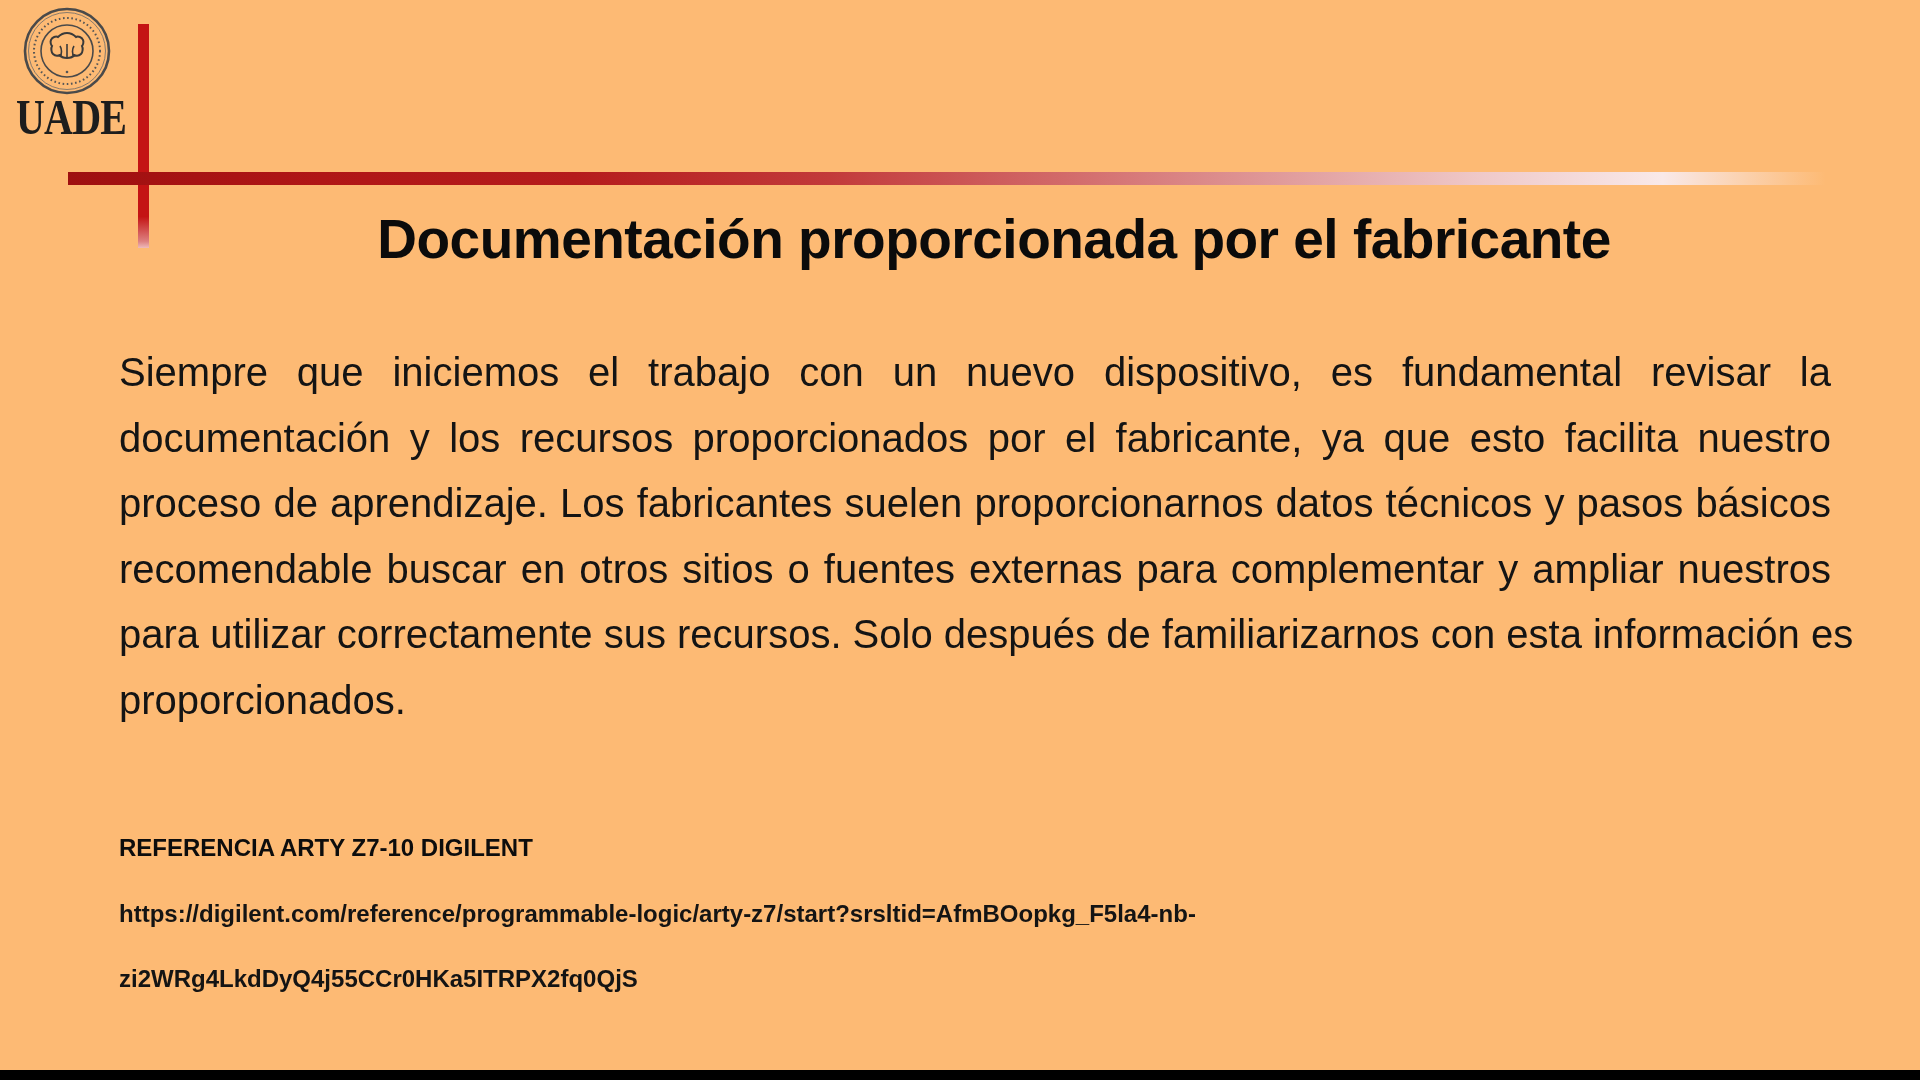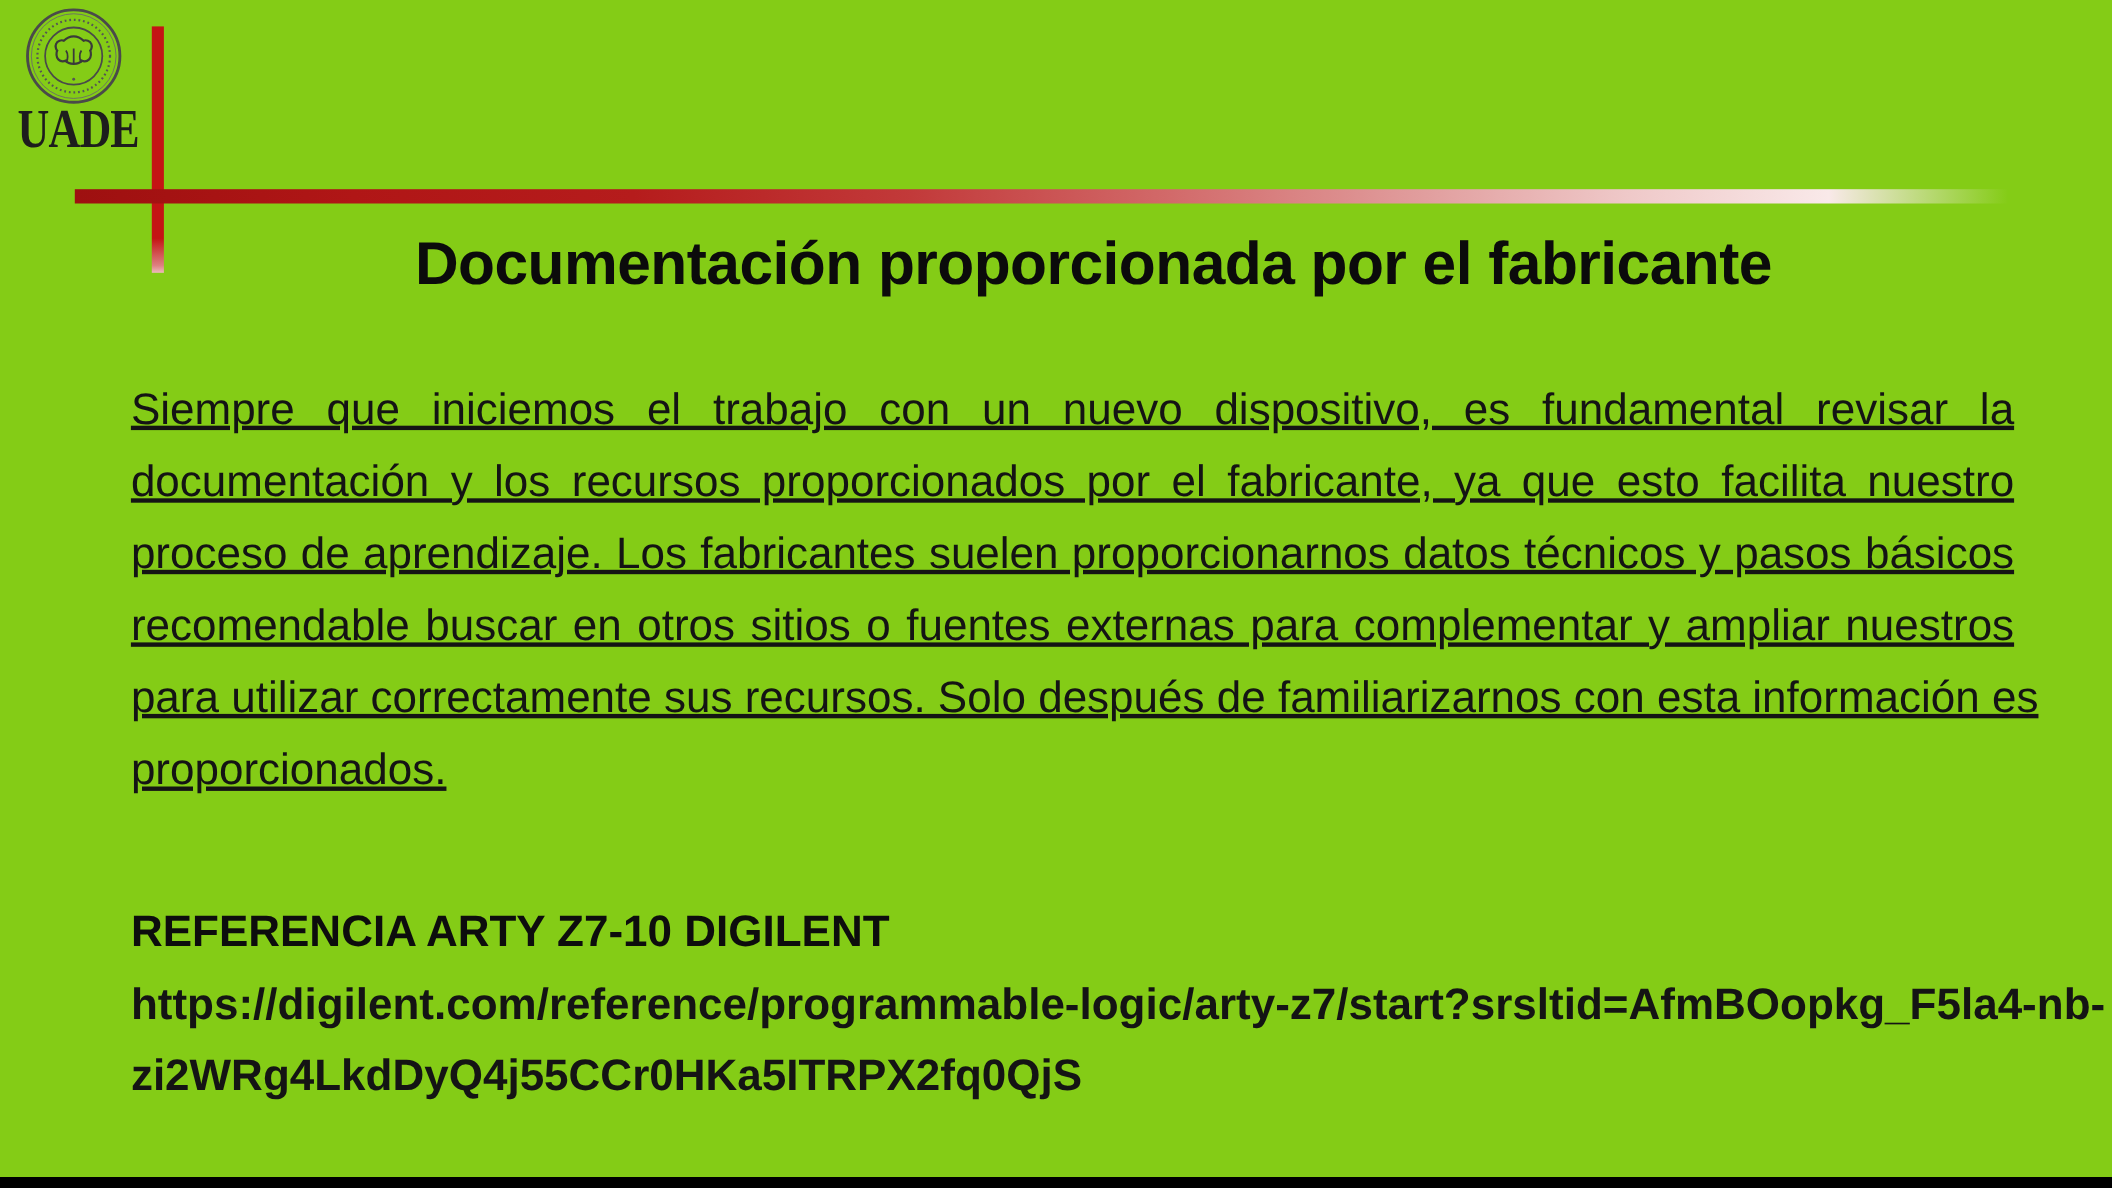--- a/index.html
+++ b/index.html
@@ -1,19 +1,19 @@
 <!DOCTYPE html>
 <html><head>
 <meta charset="utf-8">
 <style>
   html,body{margin:0;padding:0;background:#fff;}
   #slide{
     position:relative;
     width:1920px;height:1080px;
-    background:#84cc16;
+    background:#fdba74;
     overflow:hidden;
     font-family:"Liberation Sans","DejaVu Sans",sans-serif;
     color:#111;
   }
   
   .seal{position:absolute;left:22px;top:6px;width:90px;height:90px;}
   .wordmark{
     position:absolute;left:16px;top:92px;
     font-family:"Liberation Serif","DejaVu Serif",serif;
     font-weight:700;font-size:50px;line-height:50px;
@@ -44,27 +44,26 @@
   }
   
   .para{
     position:absolute;left:119px;top:340px;width:1712px;
     font-size:40px;color:#141414;
   }
   .pline{
     display:block;height:65.5px;line-height:65.5px;
     text-align:justify;text-align-last:justify;
     white-space:nowrap;
-    text-decoration:underline;
   }
   .pline.last{text-align-last:auto;white-space:normal;}
   
   .refblock{
     position:absolute;left:119px;top:815px;width:1712px;
-    font-size:40px;color:#141414;
+    font-size:24px;color:#141414;
   }
   .rline{display:block;height:65.5px;line-height:65.5px;white-space:nowrap;font-weight:bold;}
   .rline.bold{font-weight:700;color:#0d0d0d;}
   
   .footerbar{
     position:absolute;left:0;bottom:0;width:1920px;height:10px;
     background:#000;
   }
 </style>
 </head>

